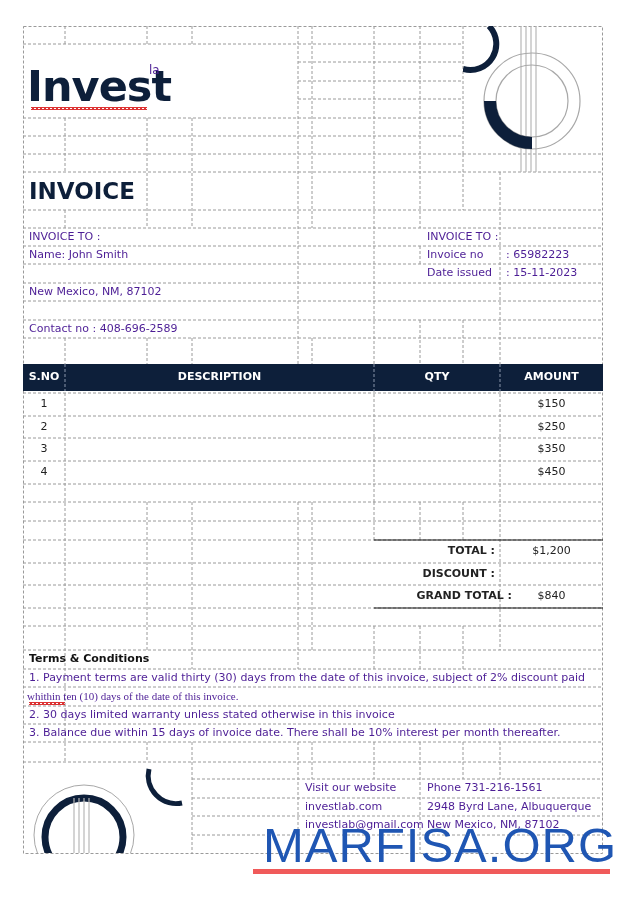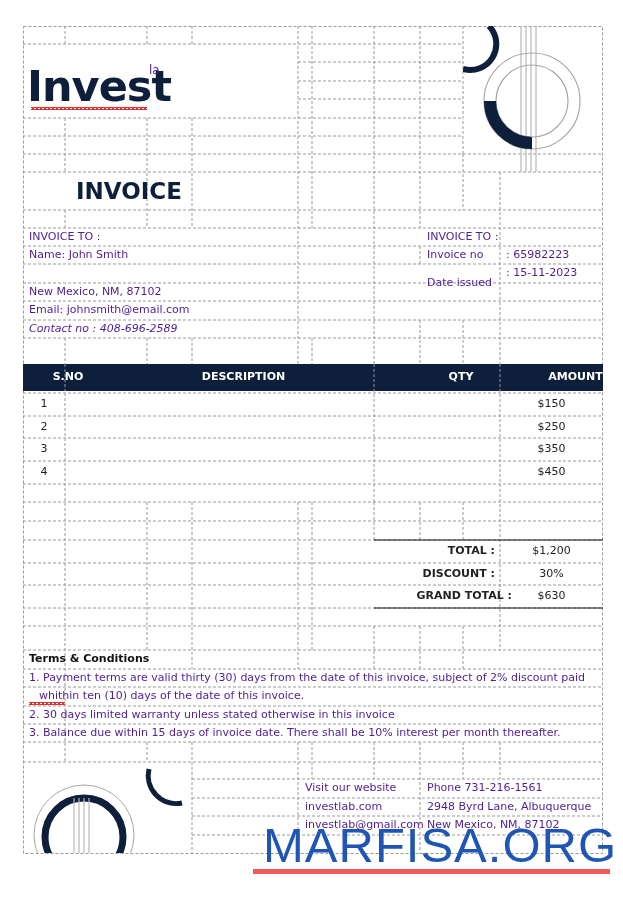--- a/index.html
+++ b/index.html
@@ -3,21 +3,21 @@
 <meta charset="utf-8">
 <style>
   html,body{margin:0;padding:0;background:#fff;}
   body{width:623px;height:898px;position:relative;overflow:hidden;font-family:"DejaVu Sans","Liberation Sans",sans-serif;color:#1a1a1a;}
   .sheet{position:absolute;left:23px;top:26px;width:580px;height:828px;}
   .grid{position:absolute;left:0;top:0;width:580px;height:828px;}
   .abs{position:absolute;}
   .t{position:absolute;font-size:11px;line-height:18px;white-space:nowrap;color:#4c1d95;}
   .bold{font-weight:bold;}
   .navy{background:#0d1f3a;}
-  .th{position:absolute;top:338px;height:26px;line-height:26px;color:#fff;font-size:11px;font-weight:bold;text-align:center;margin-left:24px;}
+  .th{position:absolute;top:338px;height:26px;line-height:26px;color:#fff;font-size:11px;font-weight:bold;text-align:center;}
   .num{position:absolute;font-size:11px;line-height:22px;text-align:center;color:#222;}
   .amt{position:absolute;font-size:11px;line-height:22px;text-align:center;color:#222;}
   .tot-label{position:absolute;font-size:11px;font-weight:bold;text-align:right;line-height:22px;color:#222;}
   .tot-val{position:absolute;font-size:11px;text-align:center;line-height:22px;color:#222;}
   .wm{position:absolute;left:263px;top:815px;font-family:"Liberation Sans",sans-serif;font-size:49px;letter-spacing:1px;color:#1f56b3;line-height:60px;}
   .wm-bar{position:absolute;left:253px;top:869px;width:357px;height:5px;background:#f05a5a;}
   .squiggle{position:absolute;height:3px;background-image:linear-gradient(135deg,transparent 40%,#d33 40%,#d33 60%,transparent 60%),linear-gradient(45deg,transparent 40%,#d33 40%,#d33 60%,transparent 60%);background-size:4px 3px;}
 </style>
 </head>
 <body>
@@ -131,32 +131,31 @@
       <line x1="58" y1="0" x2="58" y2="146"></line>
       <line x1="63" y1="0" x2="63" y2="146"></line>
       <line x1="68" y1="0" x2="68" y2="146"></line>
       <line x1="73" y1="0" x2="73" y2="146"></line>
     </g>
     <circle cx="69" cy="75" r="48" stroke="#a8a8a8" stroke-width="1.2" fill="none"></circle>
     <circle cx="69" cy="75" r="36" stroke="#a8a8a8" stroke-width="1.2" fill="none"></circle>
     <path d="M 27 75 A 42 42 0 0 0 69 117" stroke="#0d1f3a" stroke-width="12" fill="none"></path>
   </svg>
 
-  <div class="t bold" style="left:6px;top:150px;font-size:23px;line-height:30px;color:#0d1f3a;margin-left:47px;">INVOICE</div>
+  <div class="t bold" style="left:6px;top:150px;font-size:23px;line-height:30px;color:#0d1f3a;">INVOICE</div>
 
   <div class="t" style="left:6px;top:202px;">INVOICE TO :</div>
   <div class="t" style="left:6px;top:220px;">Name: John Smith</div>
   <div class="t" style="left:6px;top:257px;">New Mexico, NM, 87102</div>
-  <div class="t" style="left:6px;top:275px;">Email: johnsmith@email.com</div>
-  <div class="t" style="left:6px;top:294px;font-style:italic;">Contact no : 408-696-2589</div>
+  <div class="t" style="left:6px;top:294px;">Contact no : 408-696-2589</div>
 
   <div class="t" style="left:404px;top:202px;">INVOICE TO :</div>
   <div class="t" style="left:404px;top:220px;">Invoice no</div>
   <div class="t" style="left:483px;top:220px;">:  65982223</div>
-  <div class="t" style="left:404px;top:248px;">Date issued</div>
+  <div class="t" style="left:404px;top:238px;">Date issued</div>
   <div class="t" style="left:483px;top:238px;">:  15-11-2023</div>
 
   <div class="abs navy" style="left:0;top:338px;width:580px;height:27px;"></div>
   <svg class="abs" style="left:0;top:338px;" width="580" height="27">
     <g stroke="#8a96aa" stroke-width="1" stroke-dasharray="3,2">
       <line x1="42" y1="0" x2="42" y2="27"></line>
       <line x1="351" y1="0" x2="351" y2="27"></line>
       <line x1="477" y1="0" x2="477" y2="27"></line>
     </g>
   </svg>
@@ -170,27 +169,26 @@
   <div class="num" style="left:0;width:42px;top:390px;">2</div>
   <div class="amt" style="left:477px;width:103px;top:390px;">$250</div>
   <div class="num" style="left:0;width:42px;top:412px;">3</div>
   <div class="amt" style="left:477px;width:103px;top:412px;">$350</div>
   <div class="num" style="left:0;width:42px;top:435px;">4</div>
   <div class="amt" style="left:477px;width:103px;top:435px;">$450</div>
 
   <div class="tot-label" style="left:351px;width:121px;top:514px;">TOTAL :</div>
   <div class="tot-val" style="left:477px;width:103px;top:514px;">$1,200</div>
   <div class="tot-label" style="left:351px;width:121px;top:537px;">DISCOUNT  :</div>
-  <div class="tot-val" style="left:477px;width:103px;top:537px;">30%</div>
   <div class="tot-label" style="left:368px;width:121px;top:559px;">GRAND TOTAL :</div>
-  <div class="tot-val" style="left:477px;width:103px;top:559px;">$630</div>
+  <div class="tot-val" style="left:477px;width:103px;top:559px;">$840</div>
 
   <div class="t bold" style="left:6px;top:624px;font-size:11px;color:#111;">Terms &amp; Conditions</div>
   <div class="t" style="left:6px;top:643px;">1. Payment terms are valid thirty (30) days from the date of this invoice, subject of 2% discount paid</div>
-  <div class="t" style="left:16px;top:661px;">whithin ten (10) days of the date of this invoice.</div>
+  <div class="t" style="left:4px;top:661px;font-family:Liberation Serif, serif;">whithin ten (10) days of the date of this invoice.</div>
   <div class="squiggle" style="left:6px;top:676px;width:36px;"></div>
   <div class="t" style="left:6px;top:680px;">2. 30 days limited warranty unless stated otherwise in this invoice</div>
   <div class="t" style="left:6px;top:698px;">3. Balance due within 15 days of invoice date. There shall be 10% interest per month thereafter.</div>
 
   <svg class="abs" style="left:1px;top:737px;" width="167" height="90" viewBox="0 0 167 90">
     <circle cx="60" cy="72" r="50" stroke="#a8a8a8" stroke-width="1" fill="none"></circle>
     <circle cx="60" cy="74" r="39" stroke="#0d1f3a" stroke-width="7" fill="none"></circle>
     <g stroke="#b8b8b8" stroke-width="1.2">
       <line x1="50" y1="35" x2="50" y2="90"></line>
       <line x1="55" y1="35" x2="55" y2="90"></line>

